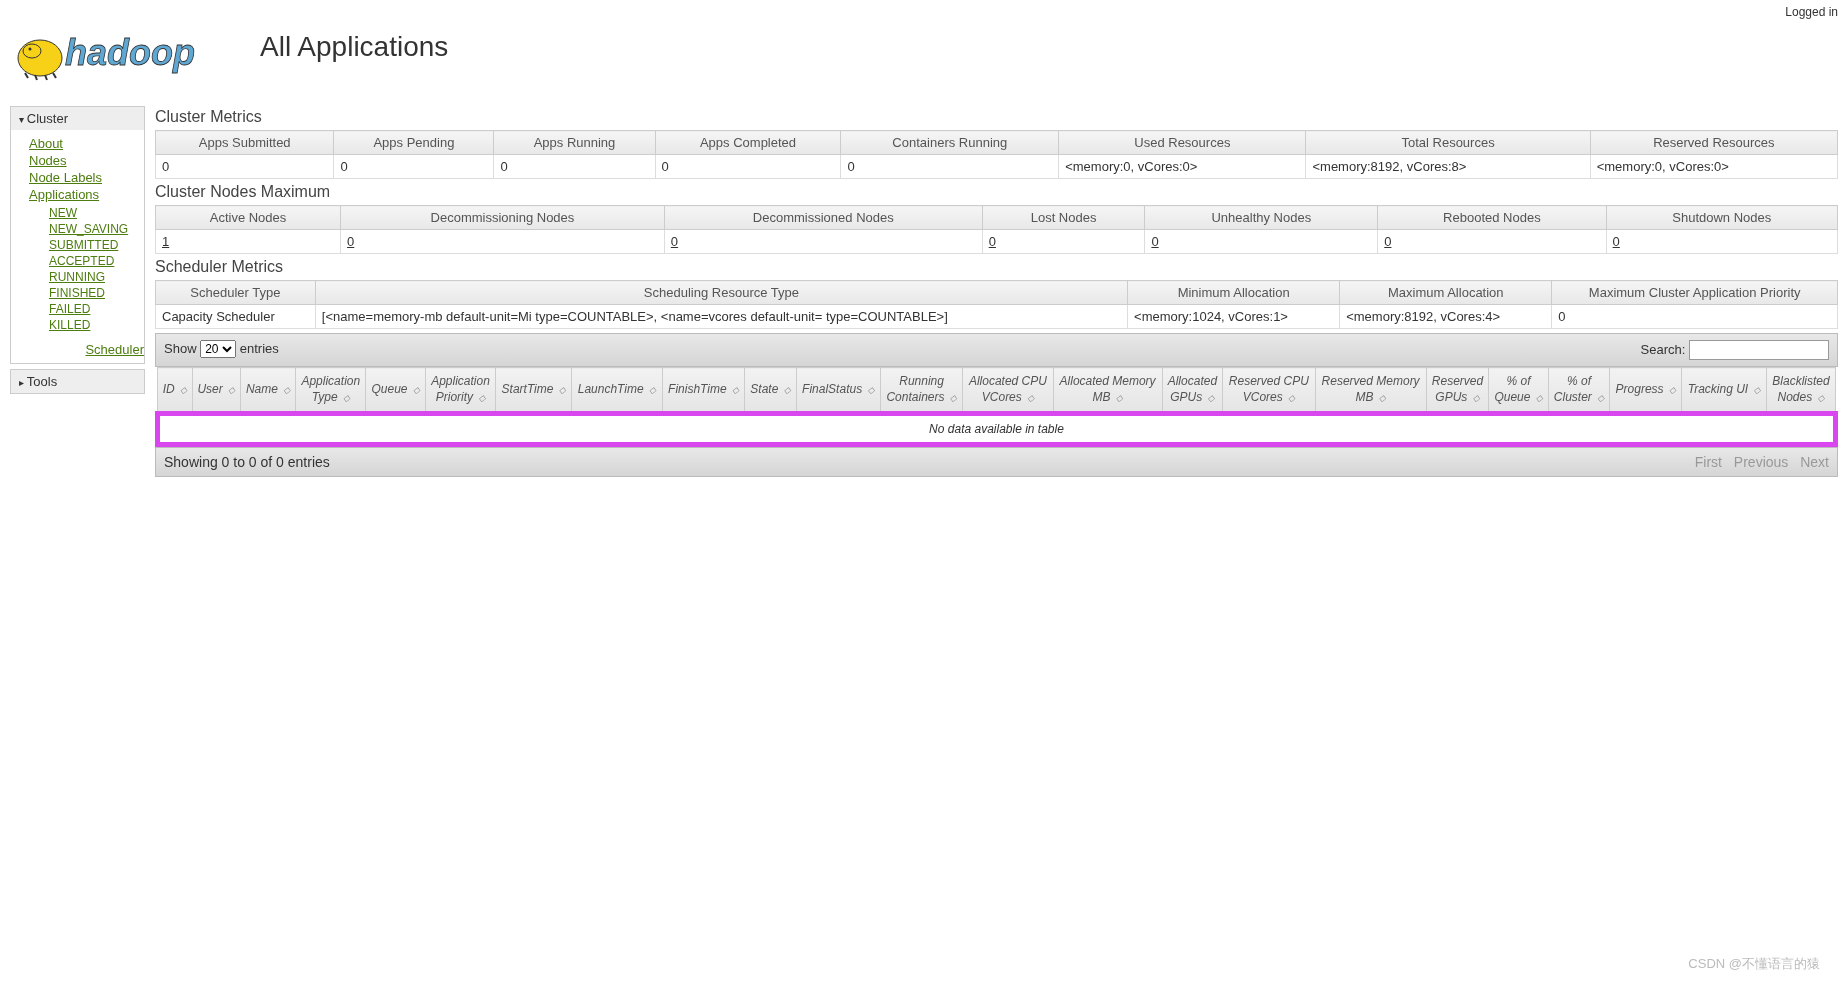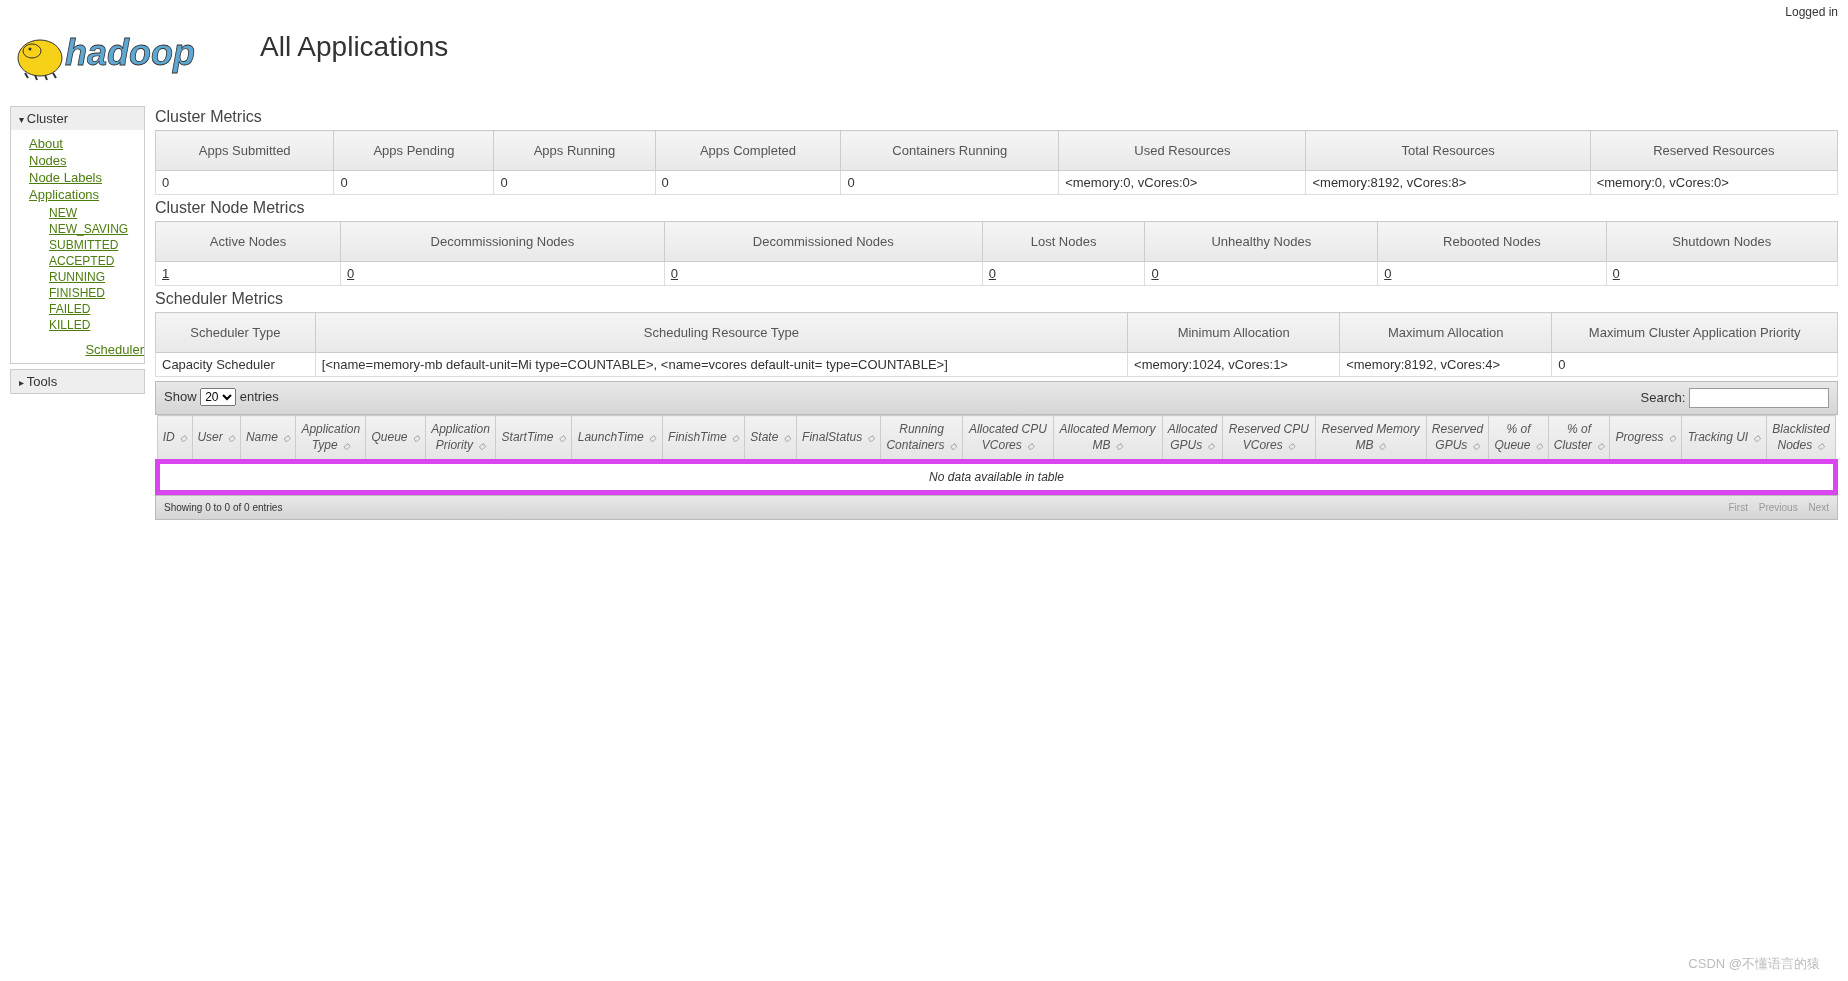--- a/index.html
+++ b/index.html
@@ -16,31 +16,31 @@
 .nav-header::before { content: "▾ "; font-size: 10px; }
 .nav-collapsed .nav-header::before { content: "▸ "; font-size: 10px; }
 .nav-body { padding: 5px 0 5px 18px; }
 .nav-body a { display: block; color: #4d7c0f; text-decoration: underline; padding: 1px 0; font-size: 13px; }
 .nav-body ul { list-style: none; padding-left: 20px; margin: 2px 0; }
 .nav-body ul a { font-size: 12px; }
 .nav-body .sep { margin-top: 8px; text-align: right; }
 .content { flex: 1; overflow-x: auto; }
 .section-title { font-size: 16px; font-weight: normal; margin: 2px 0 4px 0; color: #444; }
 .metrics-table { width: 100%; border-collapse: collapse; margin-bottom: 4px; min-width: 1340px; }
-.metrics-table th { background: linear-gradient(#f5f5f5,#e8e8e8); border: 1px solid #ccc; padding: 12px 6px; font-weight: normal; font-size: 13px; text-align: center; color: #555; }
+.metrics-table th { background: linear-gradient(#f5f5f5,#e8e8e8); border: 1px solid #ccc; padding: 4px 6px; font-weight: normal; font-size: 13px; text-align: center; color: #555; }
 .metrics-table td { border: 1px solid #ddd; padding: 4px 6px; font-size: 13px; }
 .metrics-table td a { color: #333; text-decoration: underline; }
 .dt-bar { background: linear-gradient(#e8e8e8,#d5d5d5); padding: 6px 8px; display: flex; justify-content: space-between; border: 1px solid #bbb; font-size: 13px; min-width: 1340px; }
 .dt-bar select { font-size: 12px; }
 .dt-bar input { border: 1px solid #999; padding: 2px 4px; font-size: 12px; width: 140px; }
 .apps-table { width: 100%; border-collapse: collapse; min-width: 1340px; font-style: italic; }
 .apps-table th { background: linear-gradient(#f2f2f2,#e5e5e5); border: 1px solid #ccc; padding: 6px 4px; font-weight: normal; font-size: 12px; text-align: center; color: #555; position: relative; cursor: pointer; line-height: 1.3; }
 .apps-table th .sort-icon { display: inline-block; margin-left: 2px; font-size: 9px; color: #888; }
 .apps-table td { border: 5px solid #d946ef; padding: 6px; text-align: center; font-size: 12px; }
-.dt-footer { background: linear-gradient(#e8e8e8,#d5d5d5); padding: 6px 8px; display: flex; justify-content: space-between; border: 1px solid #bbb; font-size: 10px; min-width: 1340px; }
+.dt-footer { background: linear-gradient(#e8e8e8,#d5d5d5); padding: 6px 8px; display: flex; justify-content: space-between; border: 1px solid #bbb; font-size: 14px; min-width: 1340px; }
 .dt-footer .pager span { color: #999; margin-left: 8px; cursor: default; }
 .watermark { position: fixed; bottom: 8px; right: 28px; color: rgba(120,120,120,.5); font-size: 13px; }
 </style>
 </head>
 <body>
 
 <div class="header">
   <div class="logo">
     <svg viewBox="0 0 250 60">
       <ellipse cx="30" cy="35" rx="22" ry="18" fill="#f7d117" stroke="#333" stroke-width="1"></ellipse>
@@ -119,21 +119,21 @@
             <td>0</td>
             <td>0</td>
             <td>0</td>
             <td>&lt;memory:0, vCores:0&gt;</td>
             <td>&lt;memory:8192, vCores:8&gt;</td>
             <td>&lt;memory:0, vCores:0&gt;</td>
           </tr>
         </tbody>
     </table>
 
-    <div class="section-title">Cluster Node Metrics</div>
+    <div class="section-title">Cluster Nodes Maximum</div>
     <table class="metrics-table">
       <thead>
           <tr id="nm-head">
             <th>Active Nodes</th>
             <th>Decommissioning Nodes</th>
             <th>Decommissioned Nodes</th>
             <th>Lost Nodes</th>
             <th>Unhealthy Nodes</th>
             <th>Rebooted Nodes</th>
             <th>Shutdown Nodes</th>

